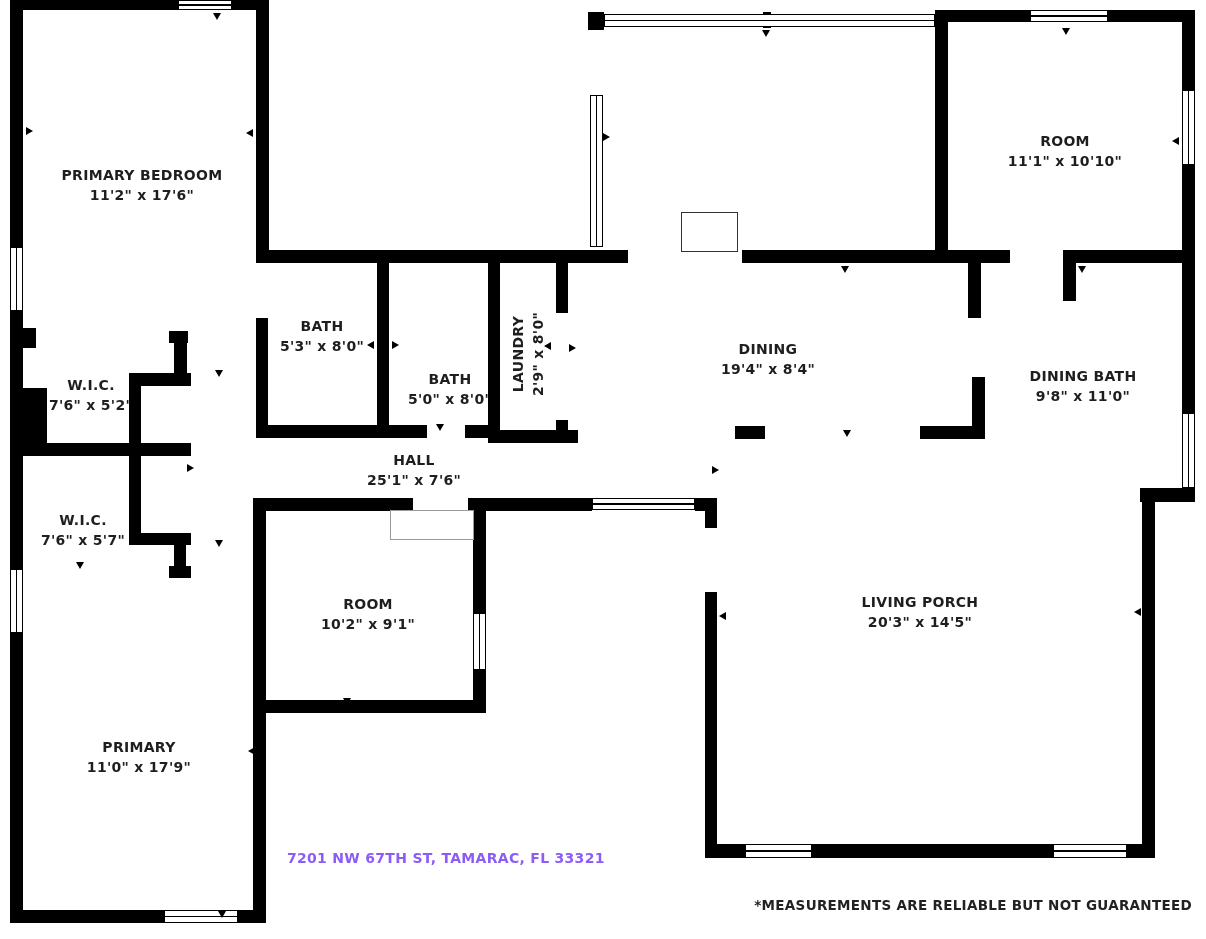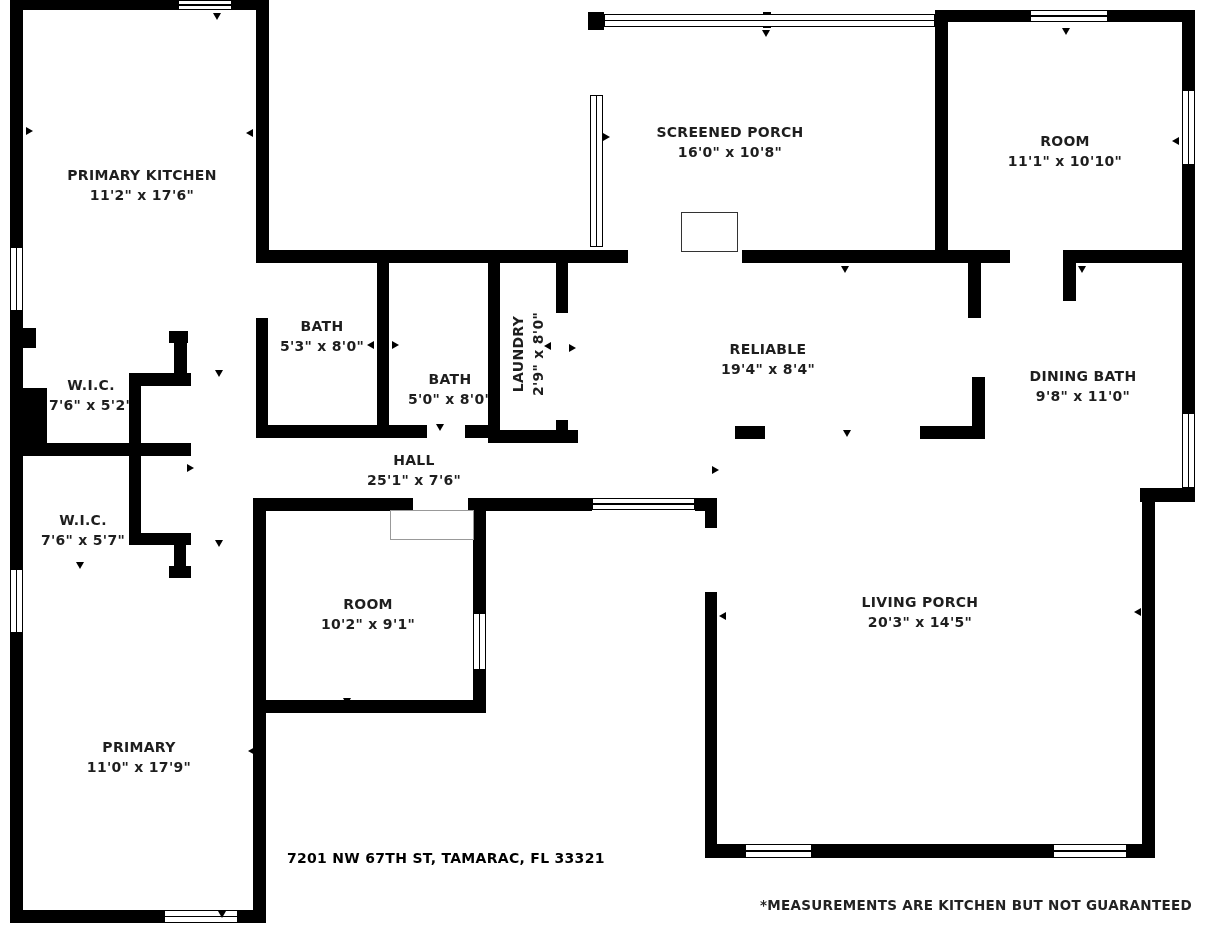--- a/index.html
+++ b/index.html
@@ -18,59 +18,55 @@
   .mk.left{border-top:4px solid transparent;border-bottom:4px solid transparent;border-right:7px solid #000;}
   .mk.right{border-top:4px solid transparent;border-bottom:4px solid transparent;border-left:7px solid #000;}
   .room-label{
     position:absolute;transform:translate(-50%,-50%);
     display:flex;flex-direction:column;align-items:center;
     text-align:center;white-space:nowrap;color:#1e1e1e;
     font-size:14px;font-weight:700;letter-spacing:.3px;line-height:1.4;
   }
   .room-label.rotated{transform:translate(-50%,-50%) rotate(-90deg);}
   .footer-address{
-    position:absolute;left:287px;top:847px;color:#000000;
+    position:absolute;left:287px;top:847px;color:#8b5cf6;
     font-size:14px;font-weight:700;letter-spacing:.3px;line-height:1.7;white-space:nowrap;
   }
   .disclaimer{
     position:absolute;left:690px;top:897px;width:502px;text-align:right;
     color:#222;font-size:13.5px;font-weight:700;letter-spacing:.3px;white-space:nowrap;
   }
 </style>
 </head>
 <body>
 
 <div id="plan">
 
   <div class="room-label" style="left:142px;top:186px;">
-    <span>PRIMARY KITCHEN</span>
+    <span>PRIMARY BEDROOM</span>
     <span>11'2" x 17'6"</span>
-  </div>
-  <div class="room-label" style="left:730px;top:143px;">
-    <span>SCREENED PORCH</span>
-    <span>16'0" x 10'8"</span>
   </div>
   <div class="room-label" style="left:1065px;top:152px;">
     <span>ROOM</span>
     <span>11'1" x 10'10"</span>
   </div>
   <div class="room-label" style="left:322px;top:337px;">
     <span>BATH</span>
     <span>5'3" x 8'0"</span>
   </div>
   <div class="room-label" style="left:450px;top:390px;">
     <span>BATH</span>
     <span>5'0" x 8'0"</span>
   </div>
   <div class="room-label rotated" style="left:529px;top:354px;">
     <span>LAUNDRY</span>
     <span>2'9" x 8'0"</span>
   </div>
   <div class="room-label" style="left:768px;top:360px;">
-    <span>RELIABLE</span>
+    <span>DINING</span>
     <span>19'4" x 8'4"</span>
   </div>
   <div class="room-label" style="left:1083px;top:387px;">
     <span>DINING BATH</span>
     <span>9'8" x 11'0"</span>
   </div>
   <div class="room-label" style="left:91px;top:396px;">
     <span>W.I.C.</span>
     <span>7'6" x 5'2"</span>
   </div>
@@ -91,21 +87,21 @@
     <span>20'3" x 14'5"</span>
   </div>
   <div class="room-label" style="left:139px;top:758px;">
     <span>PRIMARY</span>
     <span>11'0" x 17'9"</span>
   </div>
 
   <div class="footer-address">
     <div>7201 NW 67TH ST, TAMARAC, FL 33321</div>
   </div>
-  <div class="disclaimer">*MEASUREMENTS ARE KITCHEN BUT NOT GUARANTEED</div>
+  <div class="disclaimer">*MEASUREMENTS ARE RELIABLE BUT NOT GUARANTEED</div>
 
 <div class="wall" style="background: rgb(0, 0, 0); left: 10px; top: 0px; width: 168px; height: 10px;"></div>
     <div class="wall" style="background: rgb(0, 0, 0); left: 232px; top: 0px; width: 36px; height: 10px;"></div>
     <div class="wall" style="background: rgb(0, 0, 0); left: 10px; top: 10px; width: 13px; height: 237px;"></div>
     <div class="wall" style="background: rgb(0, 0, 0); left: 10px; top: 311px; width: 13px; height: 80px;"></div>
     <div class="wall" style="background: rgb(0, 0, 0); left: 10px; top: 448px; width: 13px; height: 121px;"></div>
     <div class="wall" style="background: rgb(0, 0, 0); left: 10px; top: 633px; width: 13px; height: 279px;"></div>
     <div class="wall" style="background: rgb(0, 0, 0); left: 256px; top: 0px; width: 13px; height: 250px;"></div>
     <div class="wall" style="background: rgb(0, 0, 0); left: 10px; top: 388px; width: 37px; height: 60px;"></div>
     <div class="wall" style="background: rgb(0, 0, 0); left: 256px; top: 250px; width: 372px; height: 13px;"></div>

